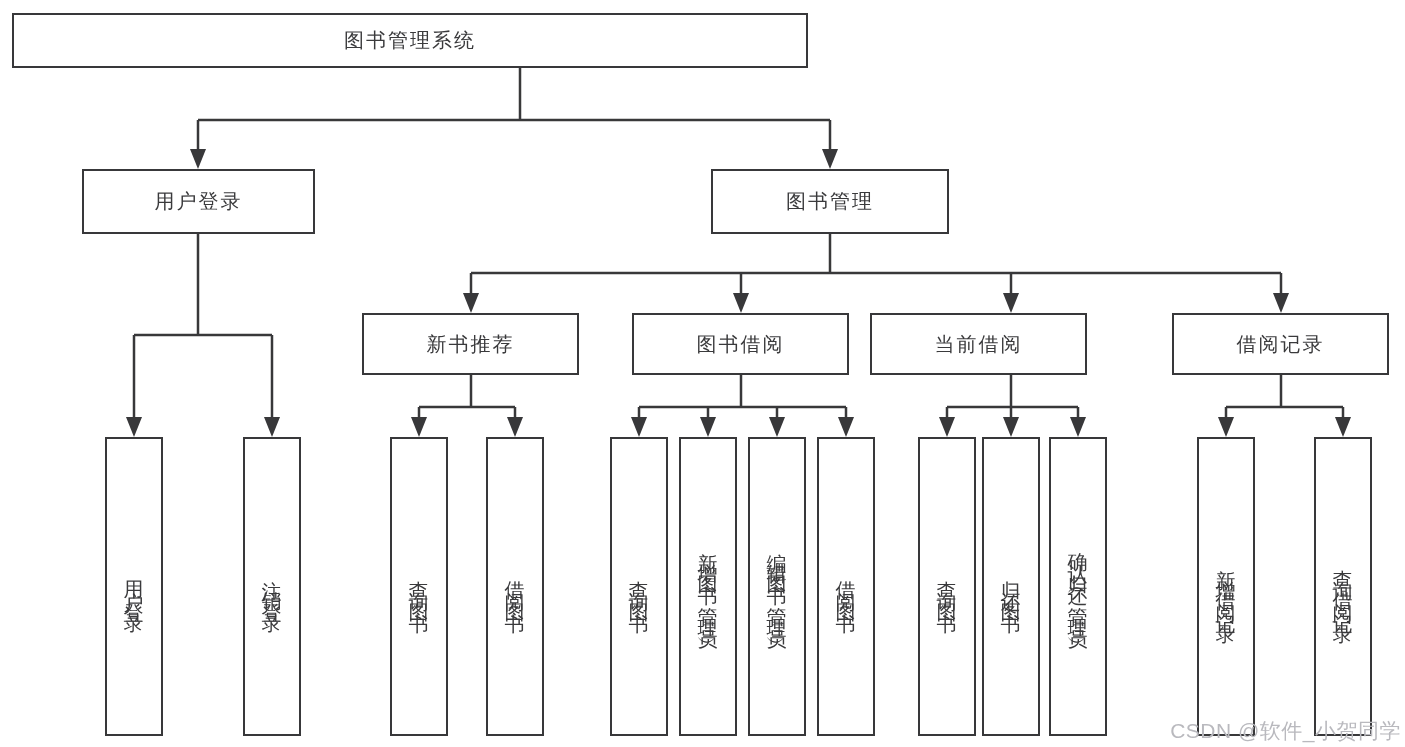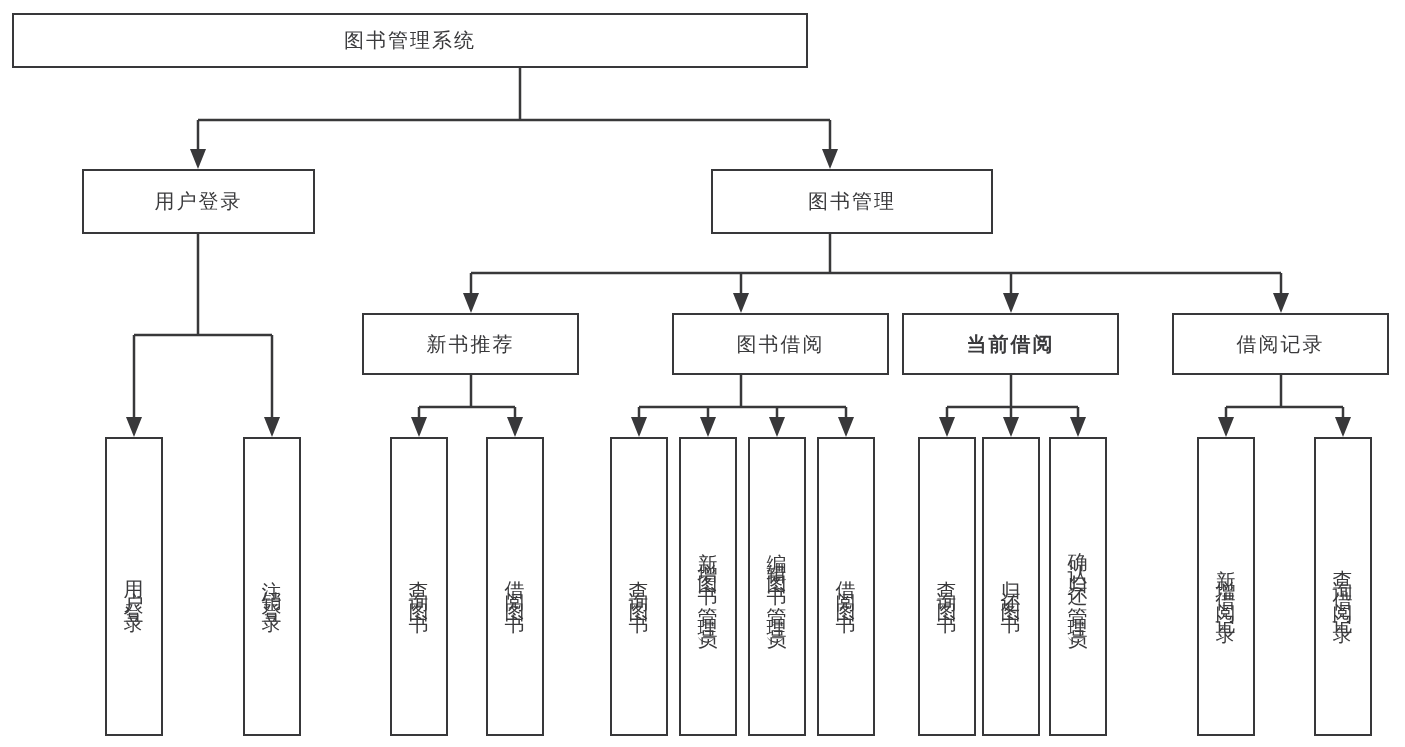--- a/index.html
+++ b/index.html
@@ -32,26 +32,26 @@
     color:var(--text);
   }
   .leaf .vtext{
     writing-mode:vertical-rl;text-orientation:mixed;
     font-size:20px;letter-spacing:11px;line-height:1;white-space:nowrap;
   }
   
   .n-root{left:12px;top:13px;width:796px;height:55px;}
   
   .n-l2-0{left:82px;top:169px;width:233px;height:65px;}
-  .n-l2-1{left:711px;top:169px;width:282px;height:65px;}
+  .n-l2-1{left:711px;top:169px;width:238px;height:65px;}
   
   .n-l3{top:313px;width:217px;height:62px;}
   .n-l3-0{left:362px;}
-  .n-l3-1{left:632px;margin-left:40px;}
-  .n-l3-2{left:902px;font-weight:bold;}
+  .n-l3-1{left:632px;}
+  .n-l3-2{left:870px;}
   .n-l3-3{left:1172px;text-align:center;}
   
   .lf{top:437px;width:58px;height:299px;}
   .lf-0{left:105px;}
   .lf-1{left:243px;}
   .lf-2{left:390px;}
   .lf-3{left:486px;}
   .lf-4{left:610px;}
   .lf-5{left:679px;}
   .lf-6{left:748px;}
@@ -197,13 +197,14 @@
   <div class="leaf lf lf-10">
     <span class="vtext">确认归还（管理员）</span>
   </div>
   <div class="leaf lf lf-11">
     <span class="vtext">新增借阅记录</span>
   </div>
   <div class="leaf lf lf-12">
     <span class="vtext">查询借阅记录</span>
   </div>
 
+  <div class="watermark">CSDN @软件_小贺同学</div>
 </div>
 
 </body></html>

